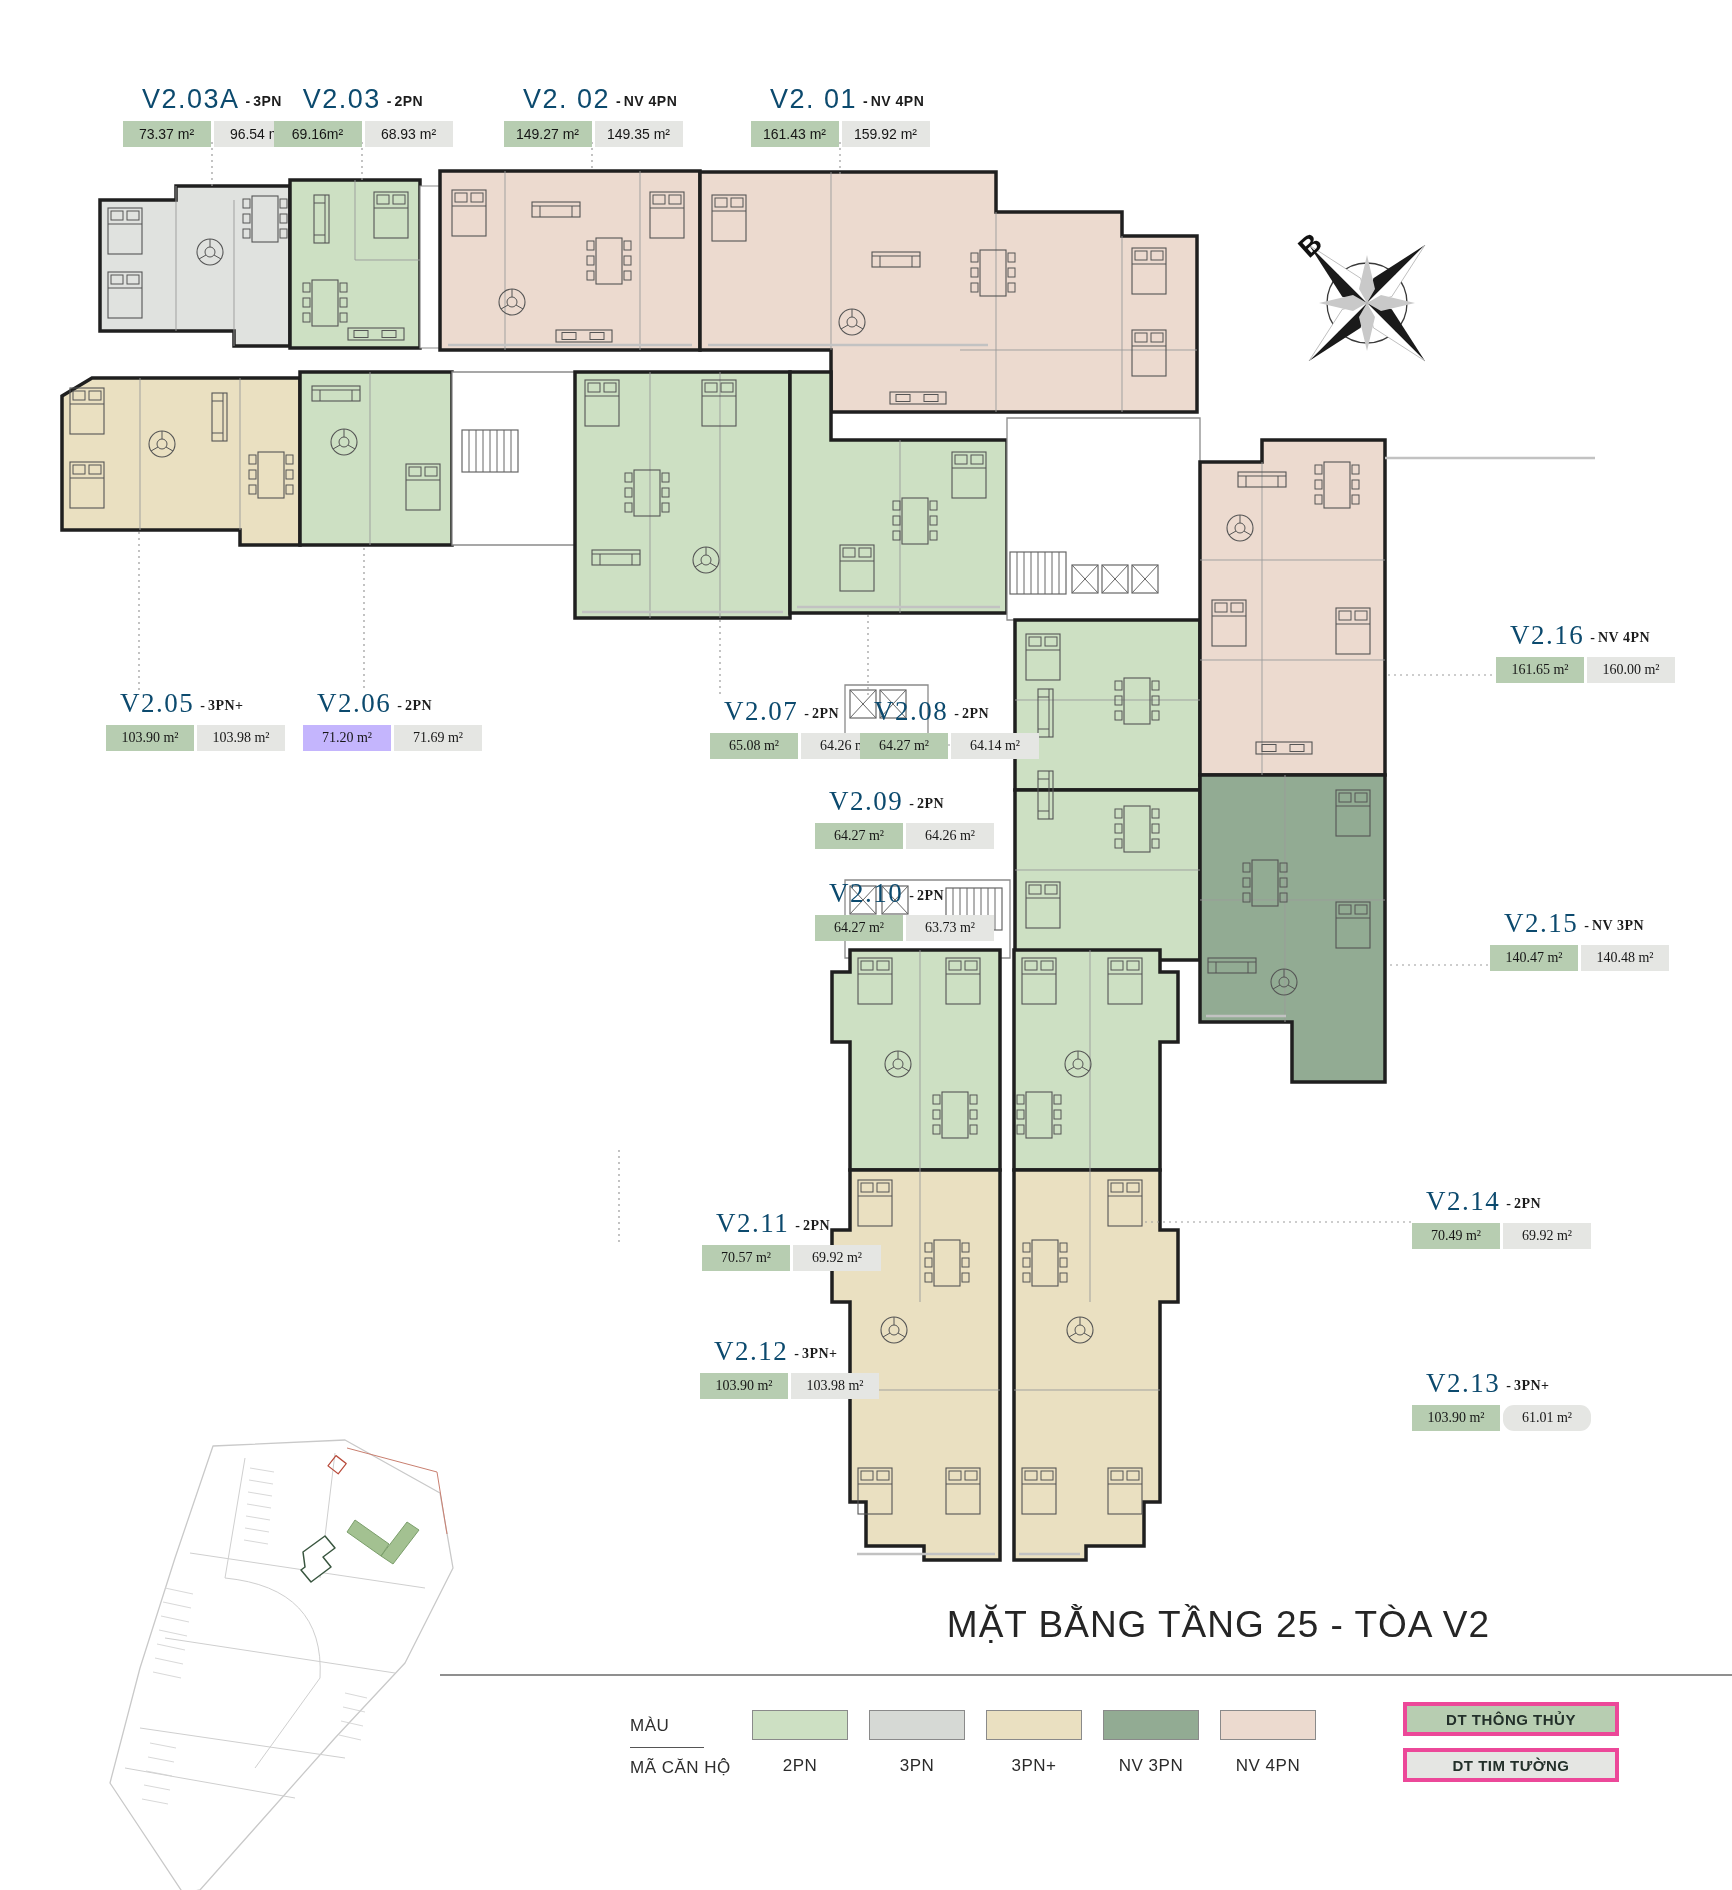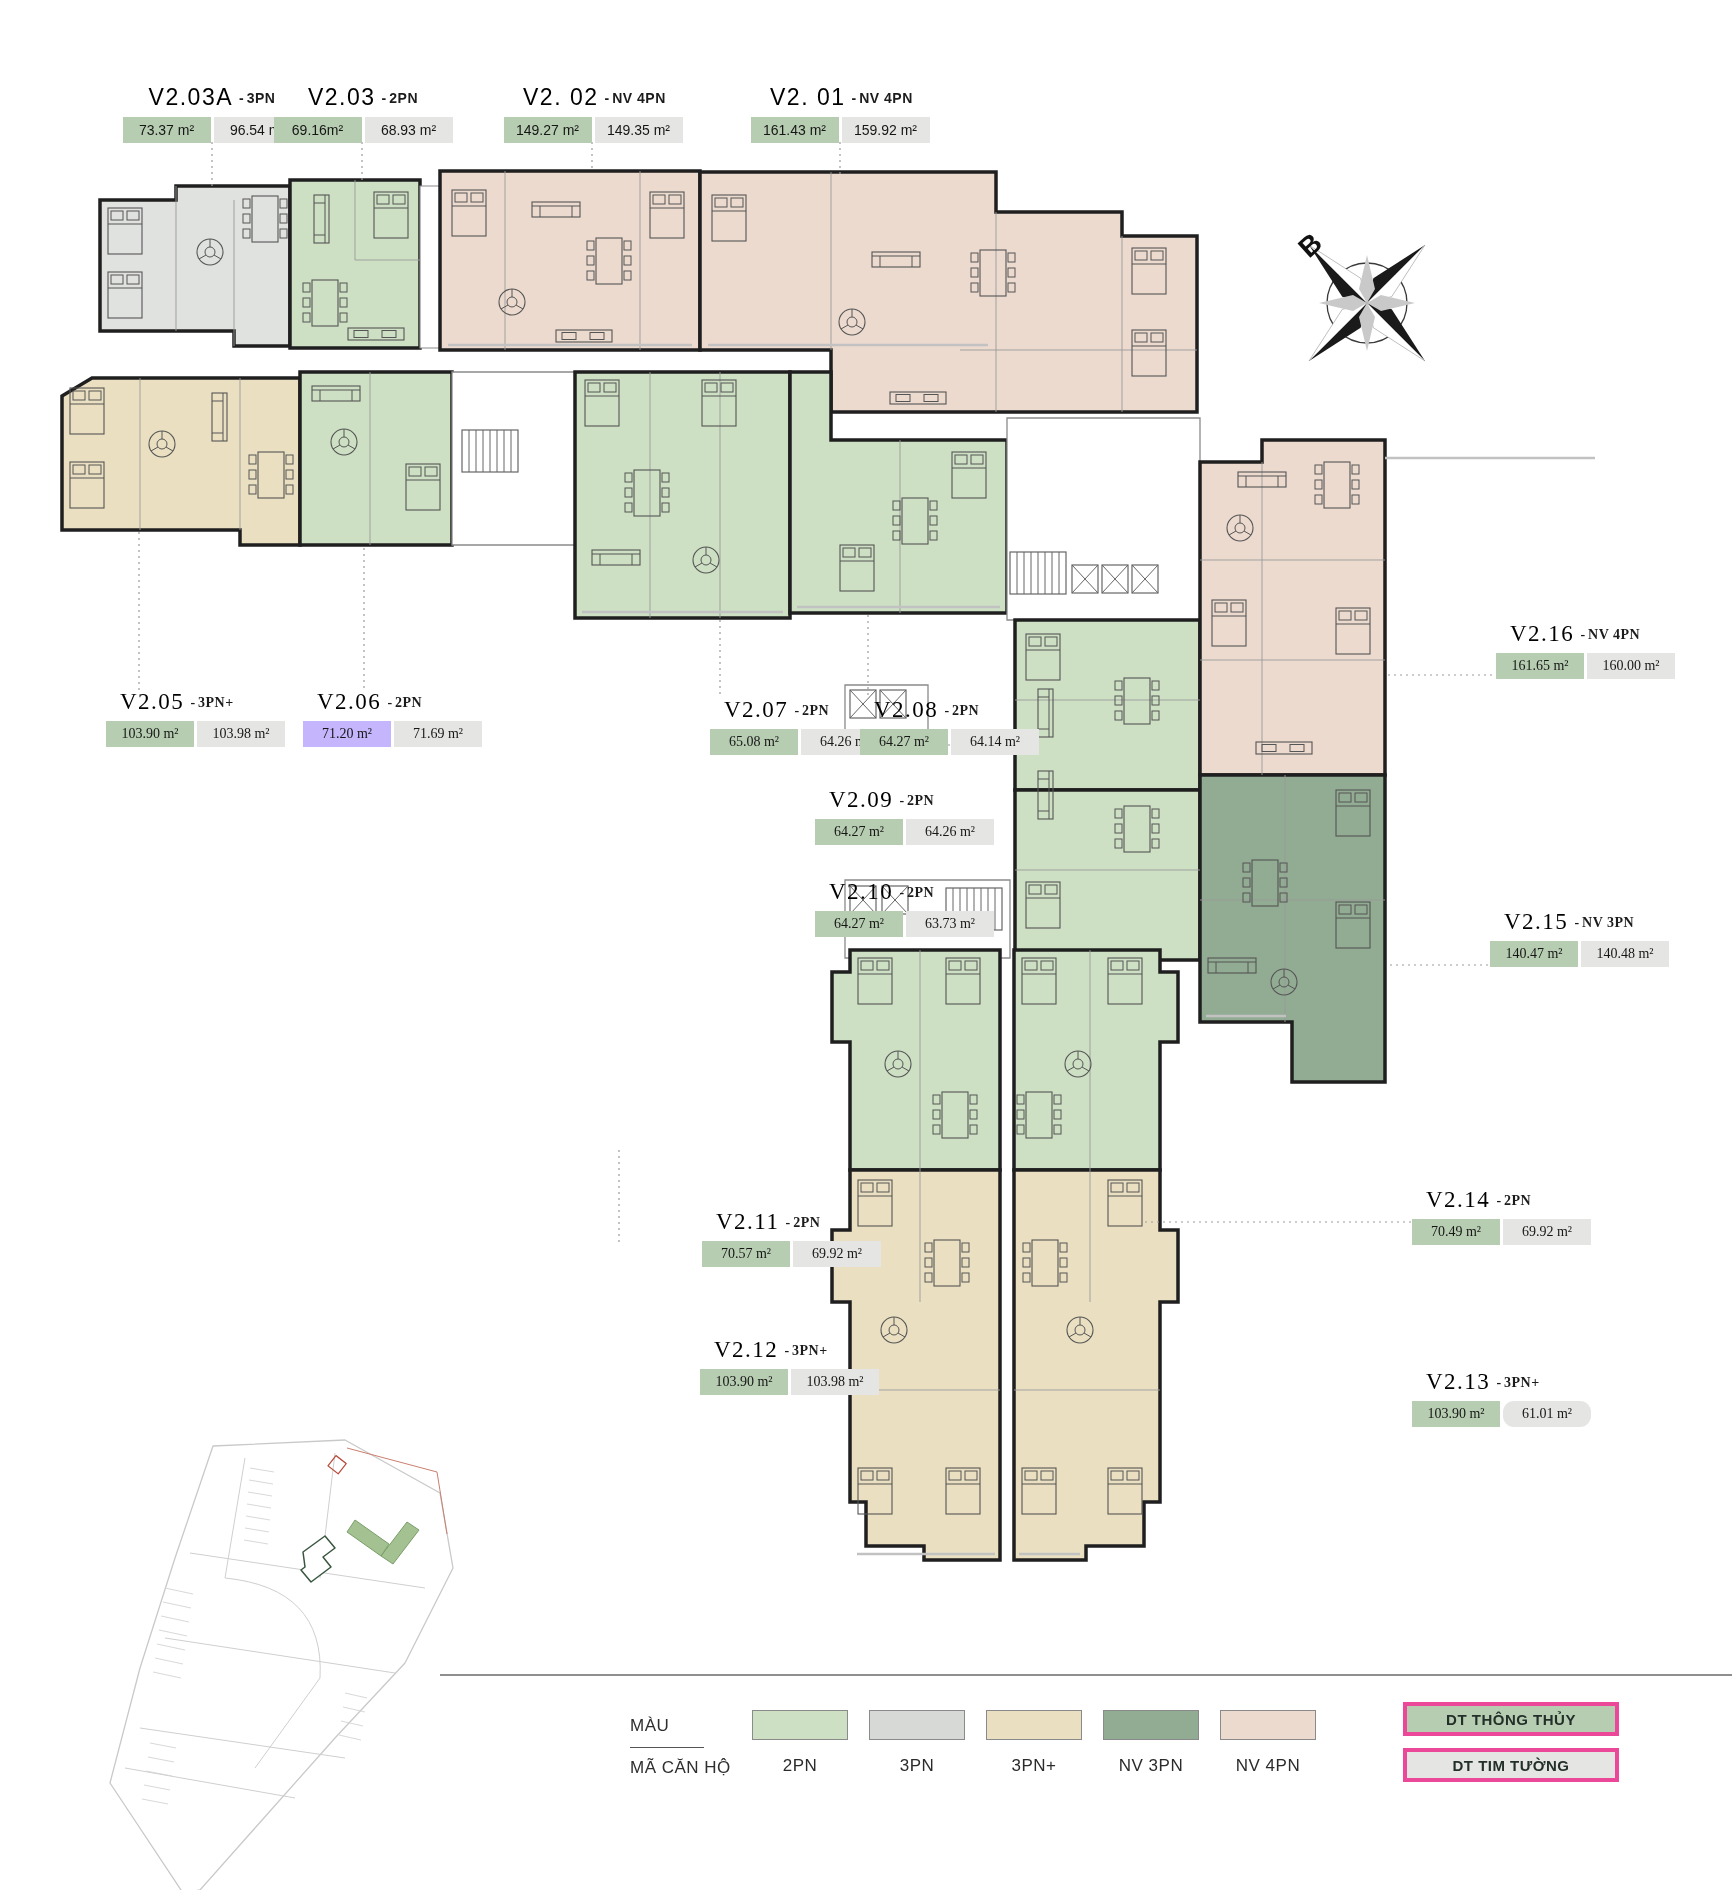--- a/index.html
+++ b/index.html
@@ -3,21 +3,21 @@
 <meta charset="utf-8">
 <style>
   html,body{margin:0;padding:0;background:#ffffff;}
   .page{position:relative;width:1732px;height:1890px;background:#fff;overflow:hidden;
         font-family:"Liberation Sans",sans-serif;color:#1e1e1e;}
   .plan-svg{position:absolute;left:0;top:0;width:1732px;height:1890px;}
 
   
   .unit-label{position:absolute;}
   .ul-head{white-space:nowrap;line-height:1;margin-bottom:8px;}
-  .ul-code{font-size:23px;letter-spacing:1.5px;color:#000000;font-weight:500;}
+  .ul-code{font-size:27px;letter-spacing:1.5px;color:#0c4a6e;font-weight:500;}
   .ul-dash{font-size:14px;color:#1c1c1c;margin:0 3px 0 6px;font-weight:600;vertical-align:2px;}
   .ul-type{font-size:14px;color:#1c1c1c;font-weight:600;letter-spacing:.5px;vertical-align:2px;}
   .ul-areas{display:flex;gap:3px;}
   .ul-box{font-size:14px;color:#161616;padding:5px 9px;min-width:70px;text-align:center;white-space:nowrap;}
   .lab-center{text-align:center;}
   .lab-center .ul-areas{justify-content:center;}
   .lab-left{text-align:left;font-family:Liberation Serif, serif;}
   .lab-left .ul-head{padding-left:14px;}
 
   
@@ -379,20 +379,21 @@
       </div>
   </div>
   <div class="unit-label lab-left" style="left:1496px;top:622px;">
     <div class="ul-head"><span class="ul-code">V2.16</span><span class="ul-dash">-</span><span class="ul-type">NV 4PN</span></div>
     <div class="ul-areas">
         <span class="ul-box" style="background: rgb(183, 205, 177);">161.65 m²</span>
         <span class="ul-box" style="background: rgb(229, 230, 227);">160.00 m²</span>
       </div>
   </div>
 
+  <div class="main-title">MẶT BẰNG TẦNG 25 - TÒA V2</div>
   <div class="title-rule"></div>
 
   <div class="legend-key">
     <div>MÀU</div>
     <div class="lk-line"></div>
     <div>MÃ CĂN HỘ</div>
   </div>
 
   <div class="type-col" style="left:752px;">
     <div class="type-swatch" style="background: rgb(205, 224, 195);"></div>

